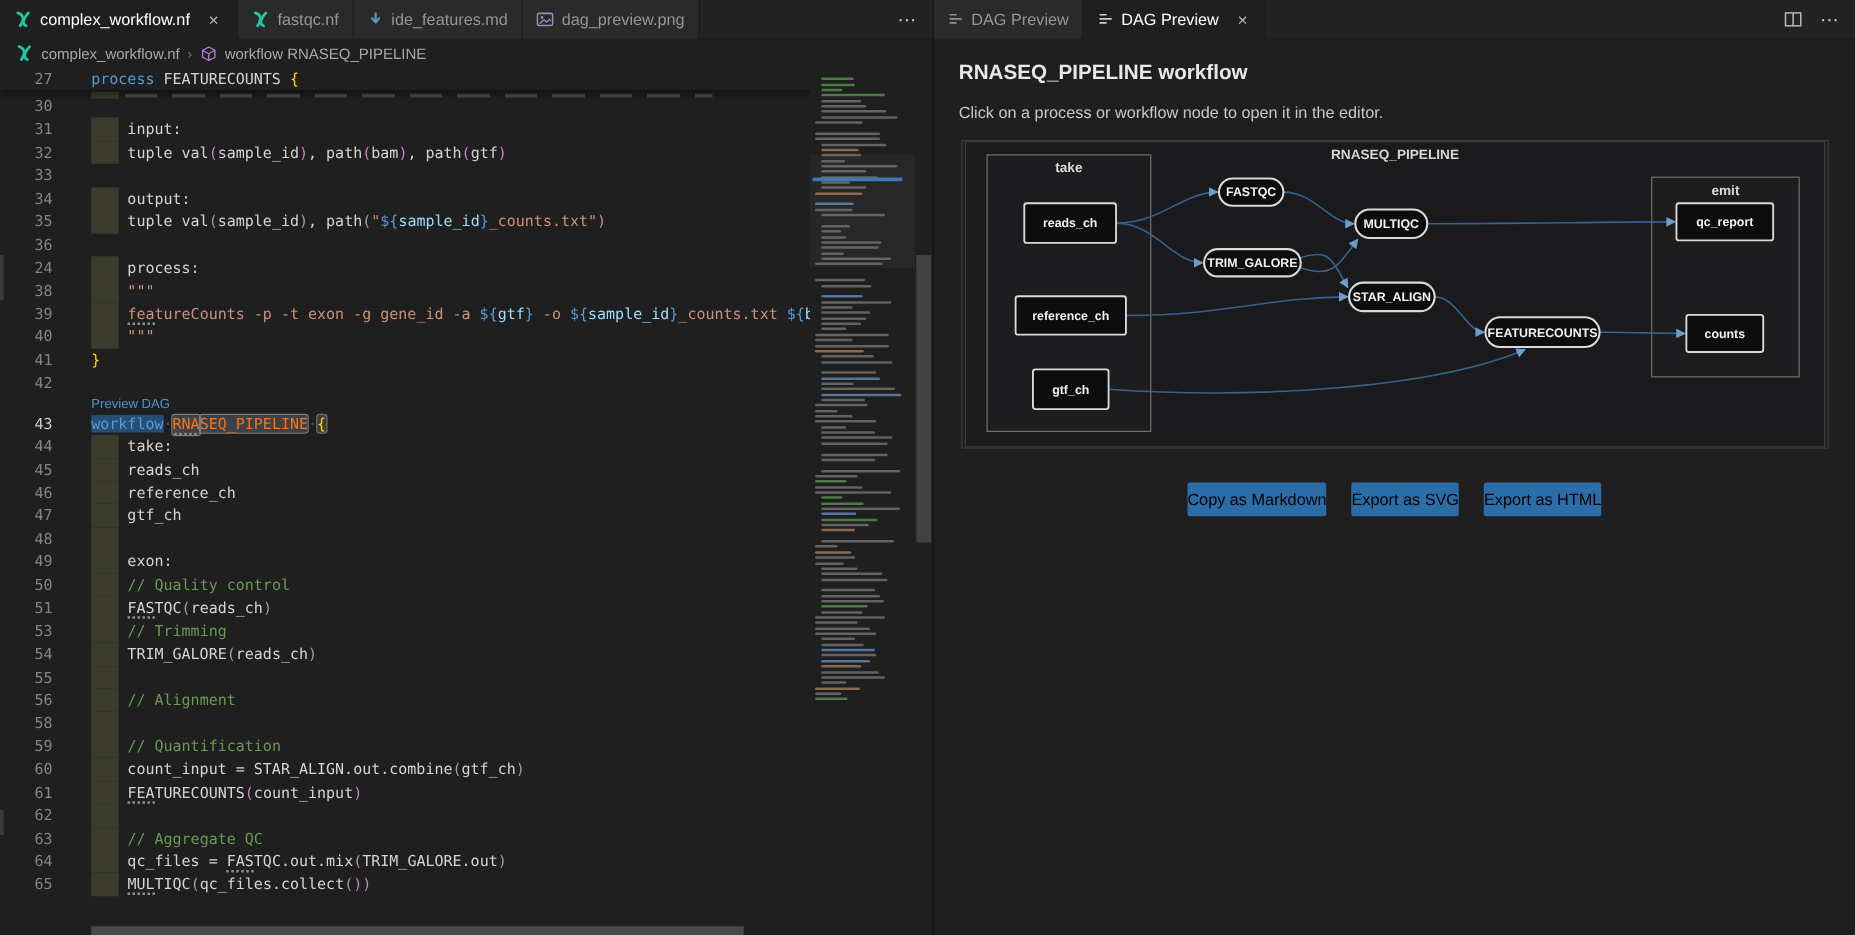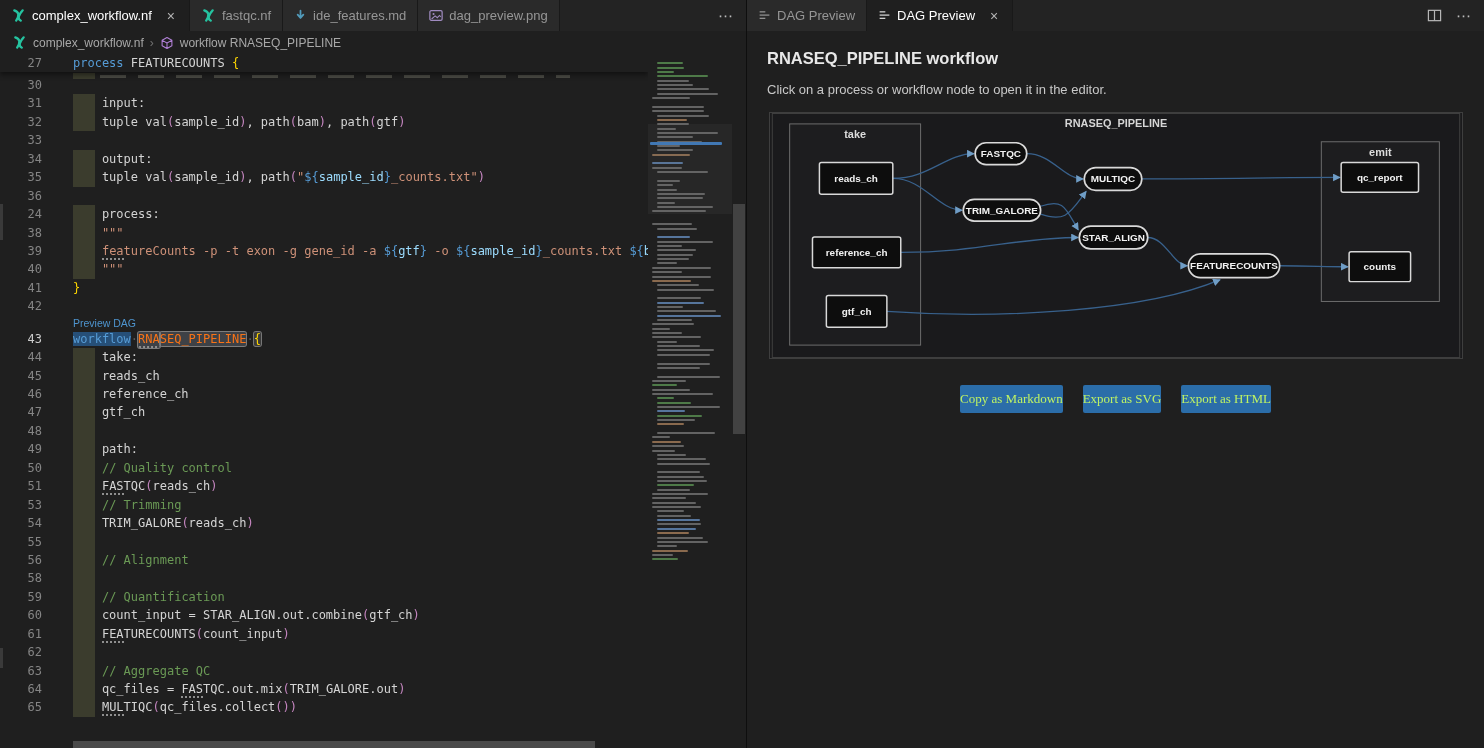--- a/index.html
+++ b/index.html
@@ -63,21 +63,21 @@
   .vscroll .thumb { position:absolute; left:1px; width:12px; top:150px; height:230px; background:#424242; }
   .hscroll { position:absolute; bottom:0; left:73px; width:522px; height:7px; background:#4a4a4a; z-index:7; }
   .edge-mark { position:absolute; left:0; width:3px; background:#3a3a3a; z-index:8; }
 
   
   .panel-body { flex:1; background:#1f1f1f; padding:18px 20px; overflow:hidden; }
   .panel-title { font-size:16.5px; font-weight:bold; color:#e8e8e8; margin-bottom:14px; }
   .panel-sub { font-size:13px; color:#c8c8c8; margin-bottom:15px; }
   .diagram { width:694px; height:247px; border:1px solid #3e3e3e; background:#1a1a1c; margin-left:2px; }
   .btn-row { margin-top:22px; display:flex; justify-content:center; gap:20px; }
-  .btn { border:none; color:#bef264; font-size:13px; font-family:Liberation Serif, serif;
+  .btn { border:none; color:#000000; font-size:13px; font-family:Liberation Sans, sans-serif;
     padding:6px 0; border-radius:2px; cursor:pointer; }
 
   svg text { font-family:"Liberation Sans",sans-serif; }
   .icon { display:inline-flex; align-items:center; }
 </style>
 </head>
 <body>
 
 <div class="workbench">
 
@@ -245,21 +245,21 @@
               <span class="codetext"><span class="t-pl">    gtf_ch</span></span>
             </div>
             <div class="row">
               <span class="ln">48</span>
               <span class="iblock"></span>
               <span class="codetext"></span>
             </div>
             <div class="row">
               <span class="ln">49</span>
               <span class="iblock"></span>
-              <span class="codetext"><span class="t-pl">    path:</span></span>
+              <span class="codetext"><span class="t-pl">    exon:</span></span>
             </div>
             <div class="row">
               <span class="ln">50</span>
               <span class="iblock"></span>
               <span class="codetext"><span class="t-pl">    </span><span class="t-cm">// Quality control</span></span>
             </div>
             <div class="row">
               <span class="ln">51</span>
               <span class="iblock"></span>
               <span class="codetext"><span class="t-pl">    </span><span class="t-pl t-h">FAS</span><span class="t-pl">TQC</span><span class="t-pk">(</span><span class="t-pl">reads_ch</span><span class="t-pk">)</span></span>

